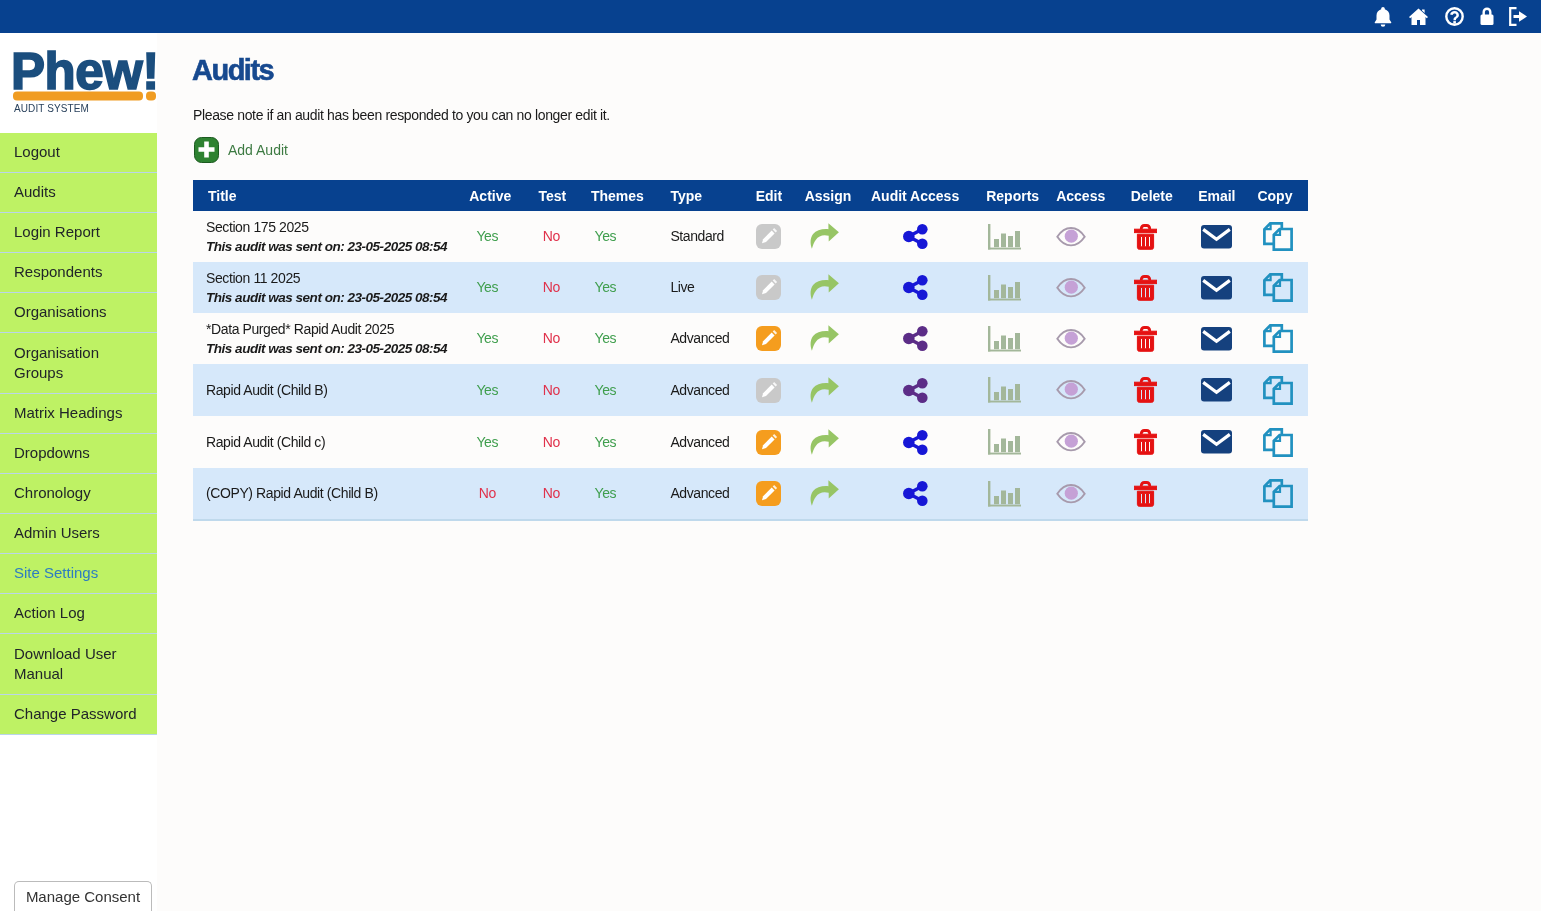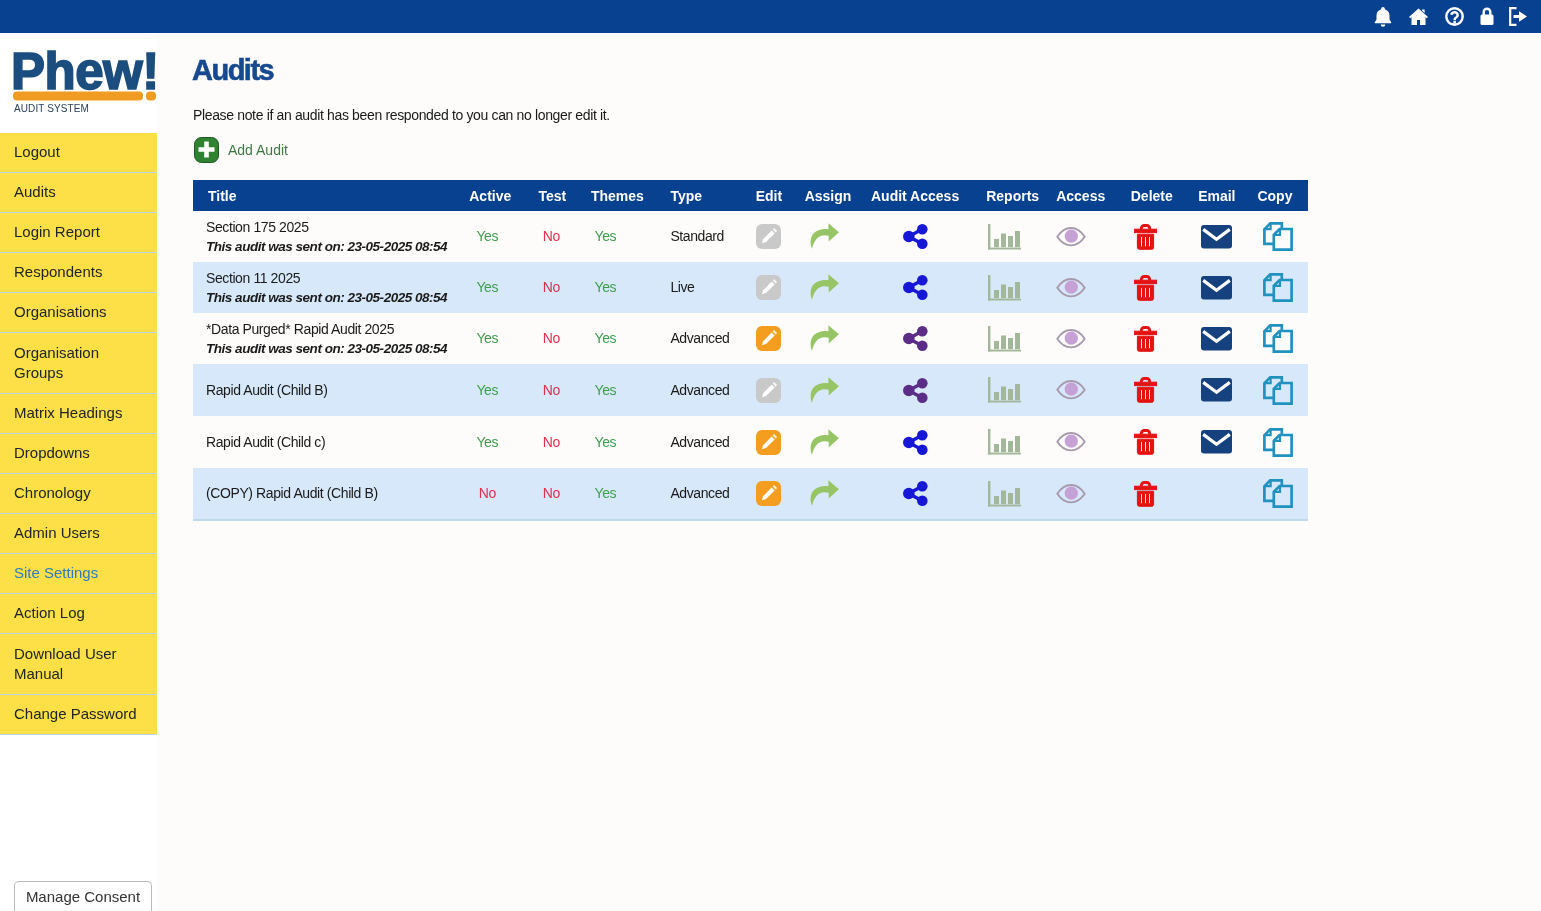--- a/index.html
+++ b/index.html
@@ -7,21 +7,21 @@
 .topbar { position:absolute; top:0; left:0; width:1541px; height:33px; background:#07418f; }
 .topicons { position:absolute; right:13px; top:0; height:33px; display:flex; align-items:center; }
 .topicons svg { margin-left:0; }
 .gp17 { margin-left:17px !important; }
 .gp15 { margin-left:15px !important; }
 .gp13 { margin-left:13px !important; }
 .topicons svg { display:block; }
 .sidebar { position:absolute; top:33px; left:0; width:157px; height:878px; background:#ffffff; }
 .logo { position:absolute; top:8px; left:11px; width:146px; }
 .menu { position:absolute; top:100px; left:0; width:157px; }
-.menu .item { background:#fde047; border-bottom:1px solid #bad5ea; color:#212529; font-size:15px; padding:9px 0 10px 14px; line-height:20px; }
+.menu .item { background:#bef264; border-bottom:1px solid #bad5ea; color:#212529; font-size:15px; padding:9px 0 10px 14px; line-height:20px; }
 .menu .item.active { color:#2d7cc1; }
 .menu .item.two { padding-top:10px; }
 .main { position:absolute; left:157px; top:33px; width:1384px; height:878px; }
 h1 { position:absolute; left:35px; top:21px; font-size:29px; color:#17498f; letter-spacing:-1.5px; -webkit-text-stroke:0.6px #17498f; }
 .note { position:absolute; left:36px; top:74px; font-size:14px; letter-spacing:-0.35px; color:#1a1a1a; }
 .addaudit { position:absolute; left:37px; top:104px; height:26px; display:flex; align-items:center; gap:9px; }
 .addaudit .txt { color:#3d7a42; font-size:14px; }
 table.audits { position:absolute; left:36px; top:147px; width:1115px; border-collapse:collapse; table-layout:fixed; }
 table.audits th { background:#07418f; color:#fff; font-size:14px; font-weight:bold; height:31px; }
 table.audits td { font-size:14px; letter-spacing:-0.4px; color:#1a1a1a; vertical-align:middle; line-height:19px; white-space:nowrap; }

